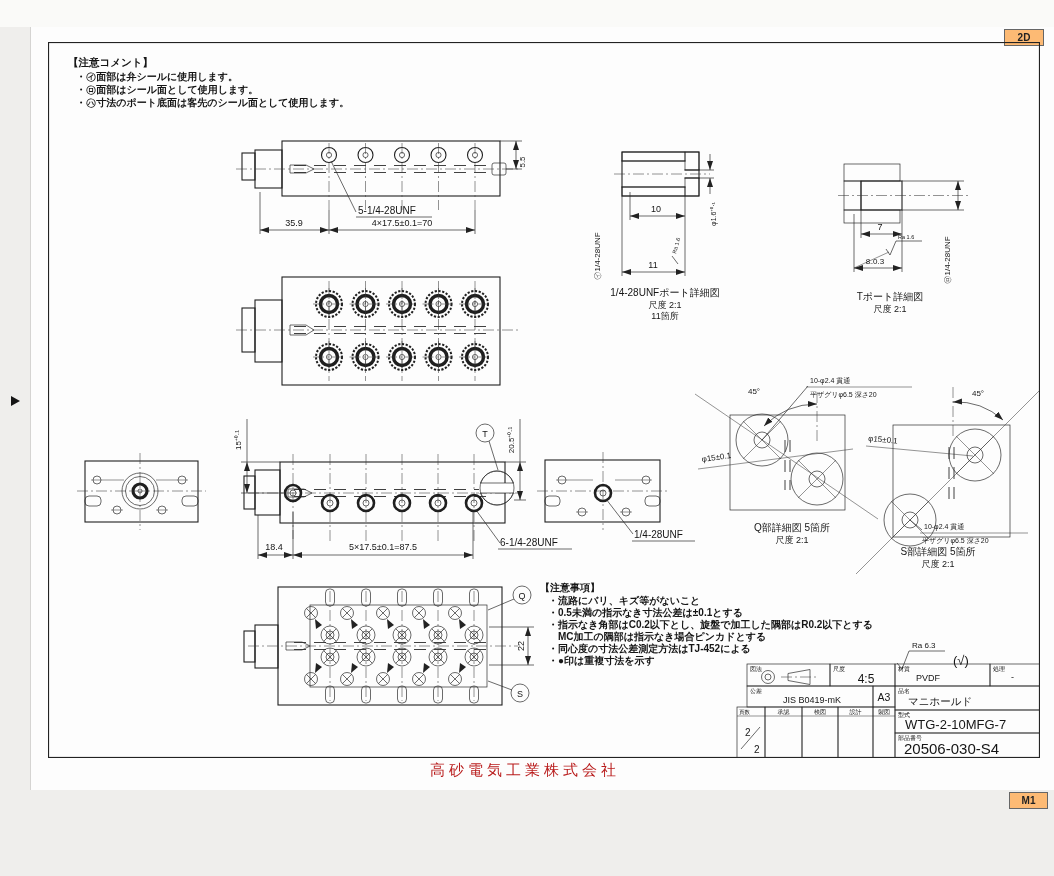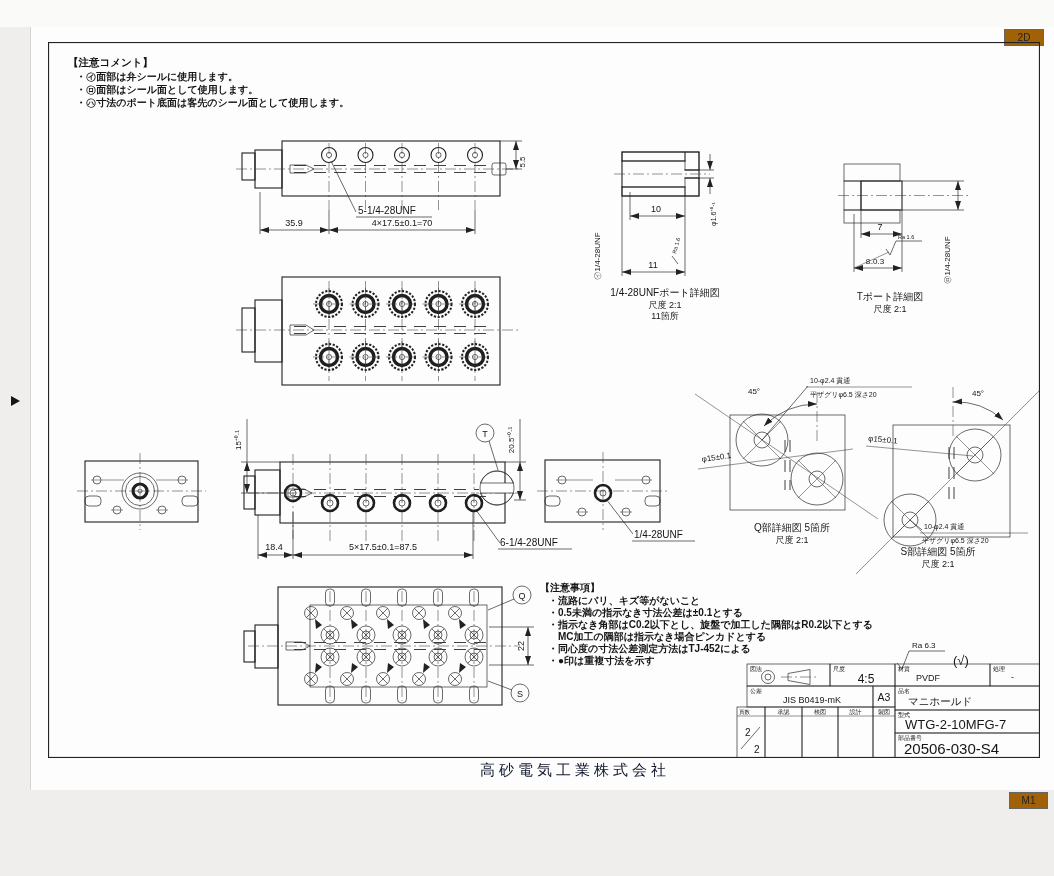--- a/index.html
+++ b/index.html
@@ -1,23 +1,23 @@
 <!DOCTYPE html>
 <html><head>
 <meta charset="utf-8">
 <style>
   html,body{margin:0;padding:0;background:#efeeec;font-family:"Liberation Sans",sans-serif;}
   #screen{position:relative;width:1054px;height:876px;overflow:hidden;background:#efeeec;}
   #topstrip{position:absolute;left:0;top:0;width:1054px;height:27px;background:#fafaf8;}
   #page{position:absolute;left:30px;top:27px;width:1024px;height:763px;background:#fdfdfd;border-left:1px solid #d5d4d2;}
   #marker{position:absolute;left:11px;top:396px;width:0;height:0;border-left:9px solid #151515;border-top:5px solid transparent;border-bottom:5px solid transparent;}
-  .tagbox{position:absolute;background:#a16207;border:1px solid #666;font-size:10px;color:#222;text-align:center;line-height:15px;height:15px;}
+  .tagbox{position:absolute;background:#fdba74;border:1px solid #666;font-size:10px;color:#222;text-align:center;line-height:15px;height:15px;font-weight:bold;}
   #tag2d{left:1004px;top:29px;width:38px;}
   #tagm1{left:1009px;top:792px;width:37px;}
-  #company{position:absolute;left:380px;top:761px;width:290px;text-align:right;font-size:15px;letter-spacing:4px;color:#0f172a;}
+  #company{position:absolute;left:380px;top:761px;width:290px;text-align:center;font-size:15px;letter-spacing:4px;color:#b91c1c;}
   svg{position:absolute;left:48px;top:42px;}
   .ln{stroke:#1f1f1f;stroke-width:1.1;fill:none;stroke-linecap:square;}
   .tn{stroke:#2b2b2b;stroke-width:.7;fill:none;}
   .t5n{stroke:#2b2b2b;stroke-width:.5;fill:none;}
   .cl{stroke:#3a3a3a;stroke-width:.55;fill:none;stroke-dasharray:11 3 2 3;}
   .dsh{stroke:#2b2b2b;stroke-width:.9;fill:none;stroke-dasharray:12 8;}
   text{fill:#151515;font-family:"Liberation Sans",sans-serif;font-size:9px;}
   .m{text-anchor:middle;} .b{font-weight:bold;}
   .t5{font-size:5.5px;} .t6{font-size:6px;} .t7{font-size:7px;} .t8{font-size:8px;}
   .t9{font-size:9px;} .t10{font-size:10px;} .t11{font-size:10.5px;} .t12{font-size:12px;}

